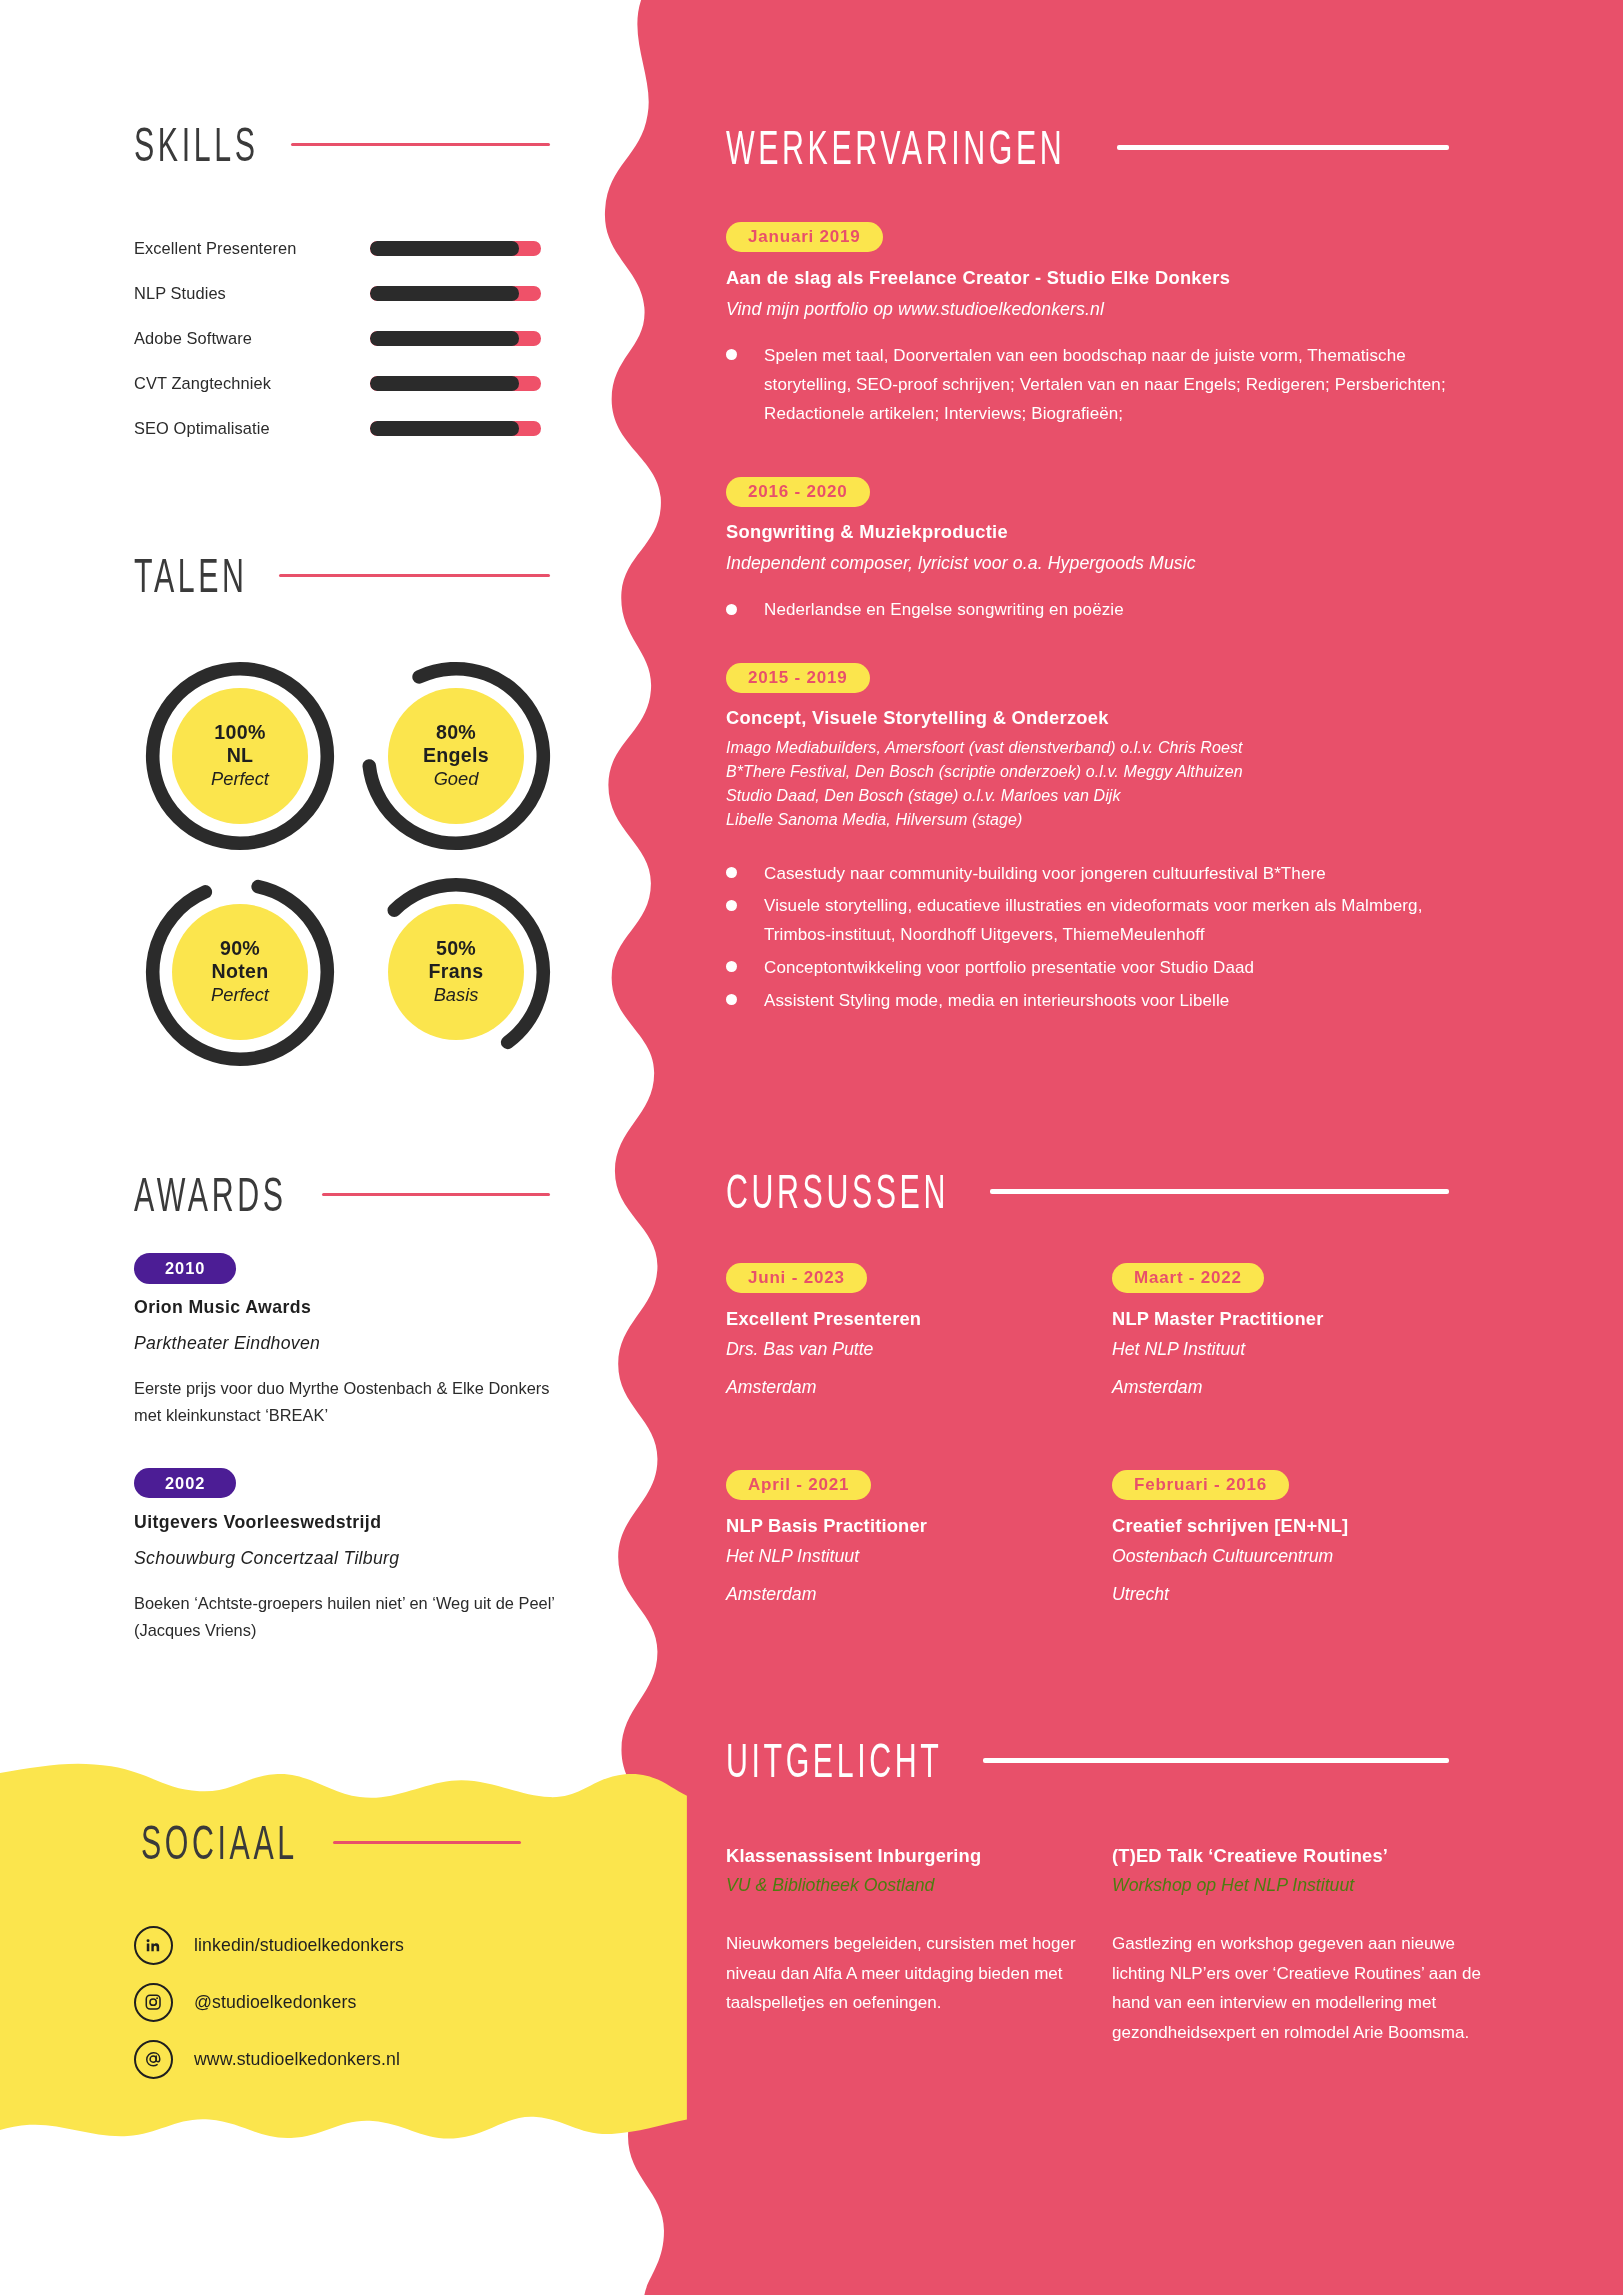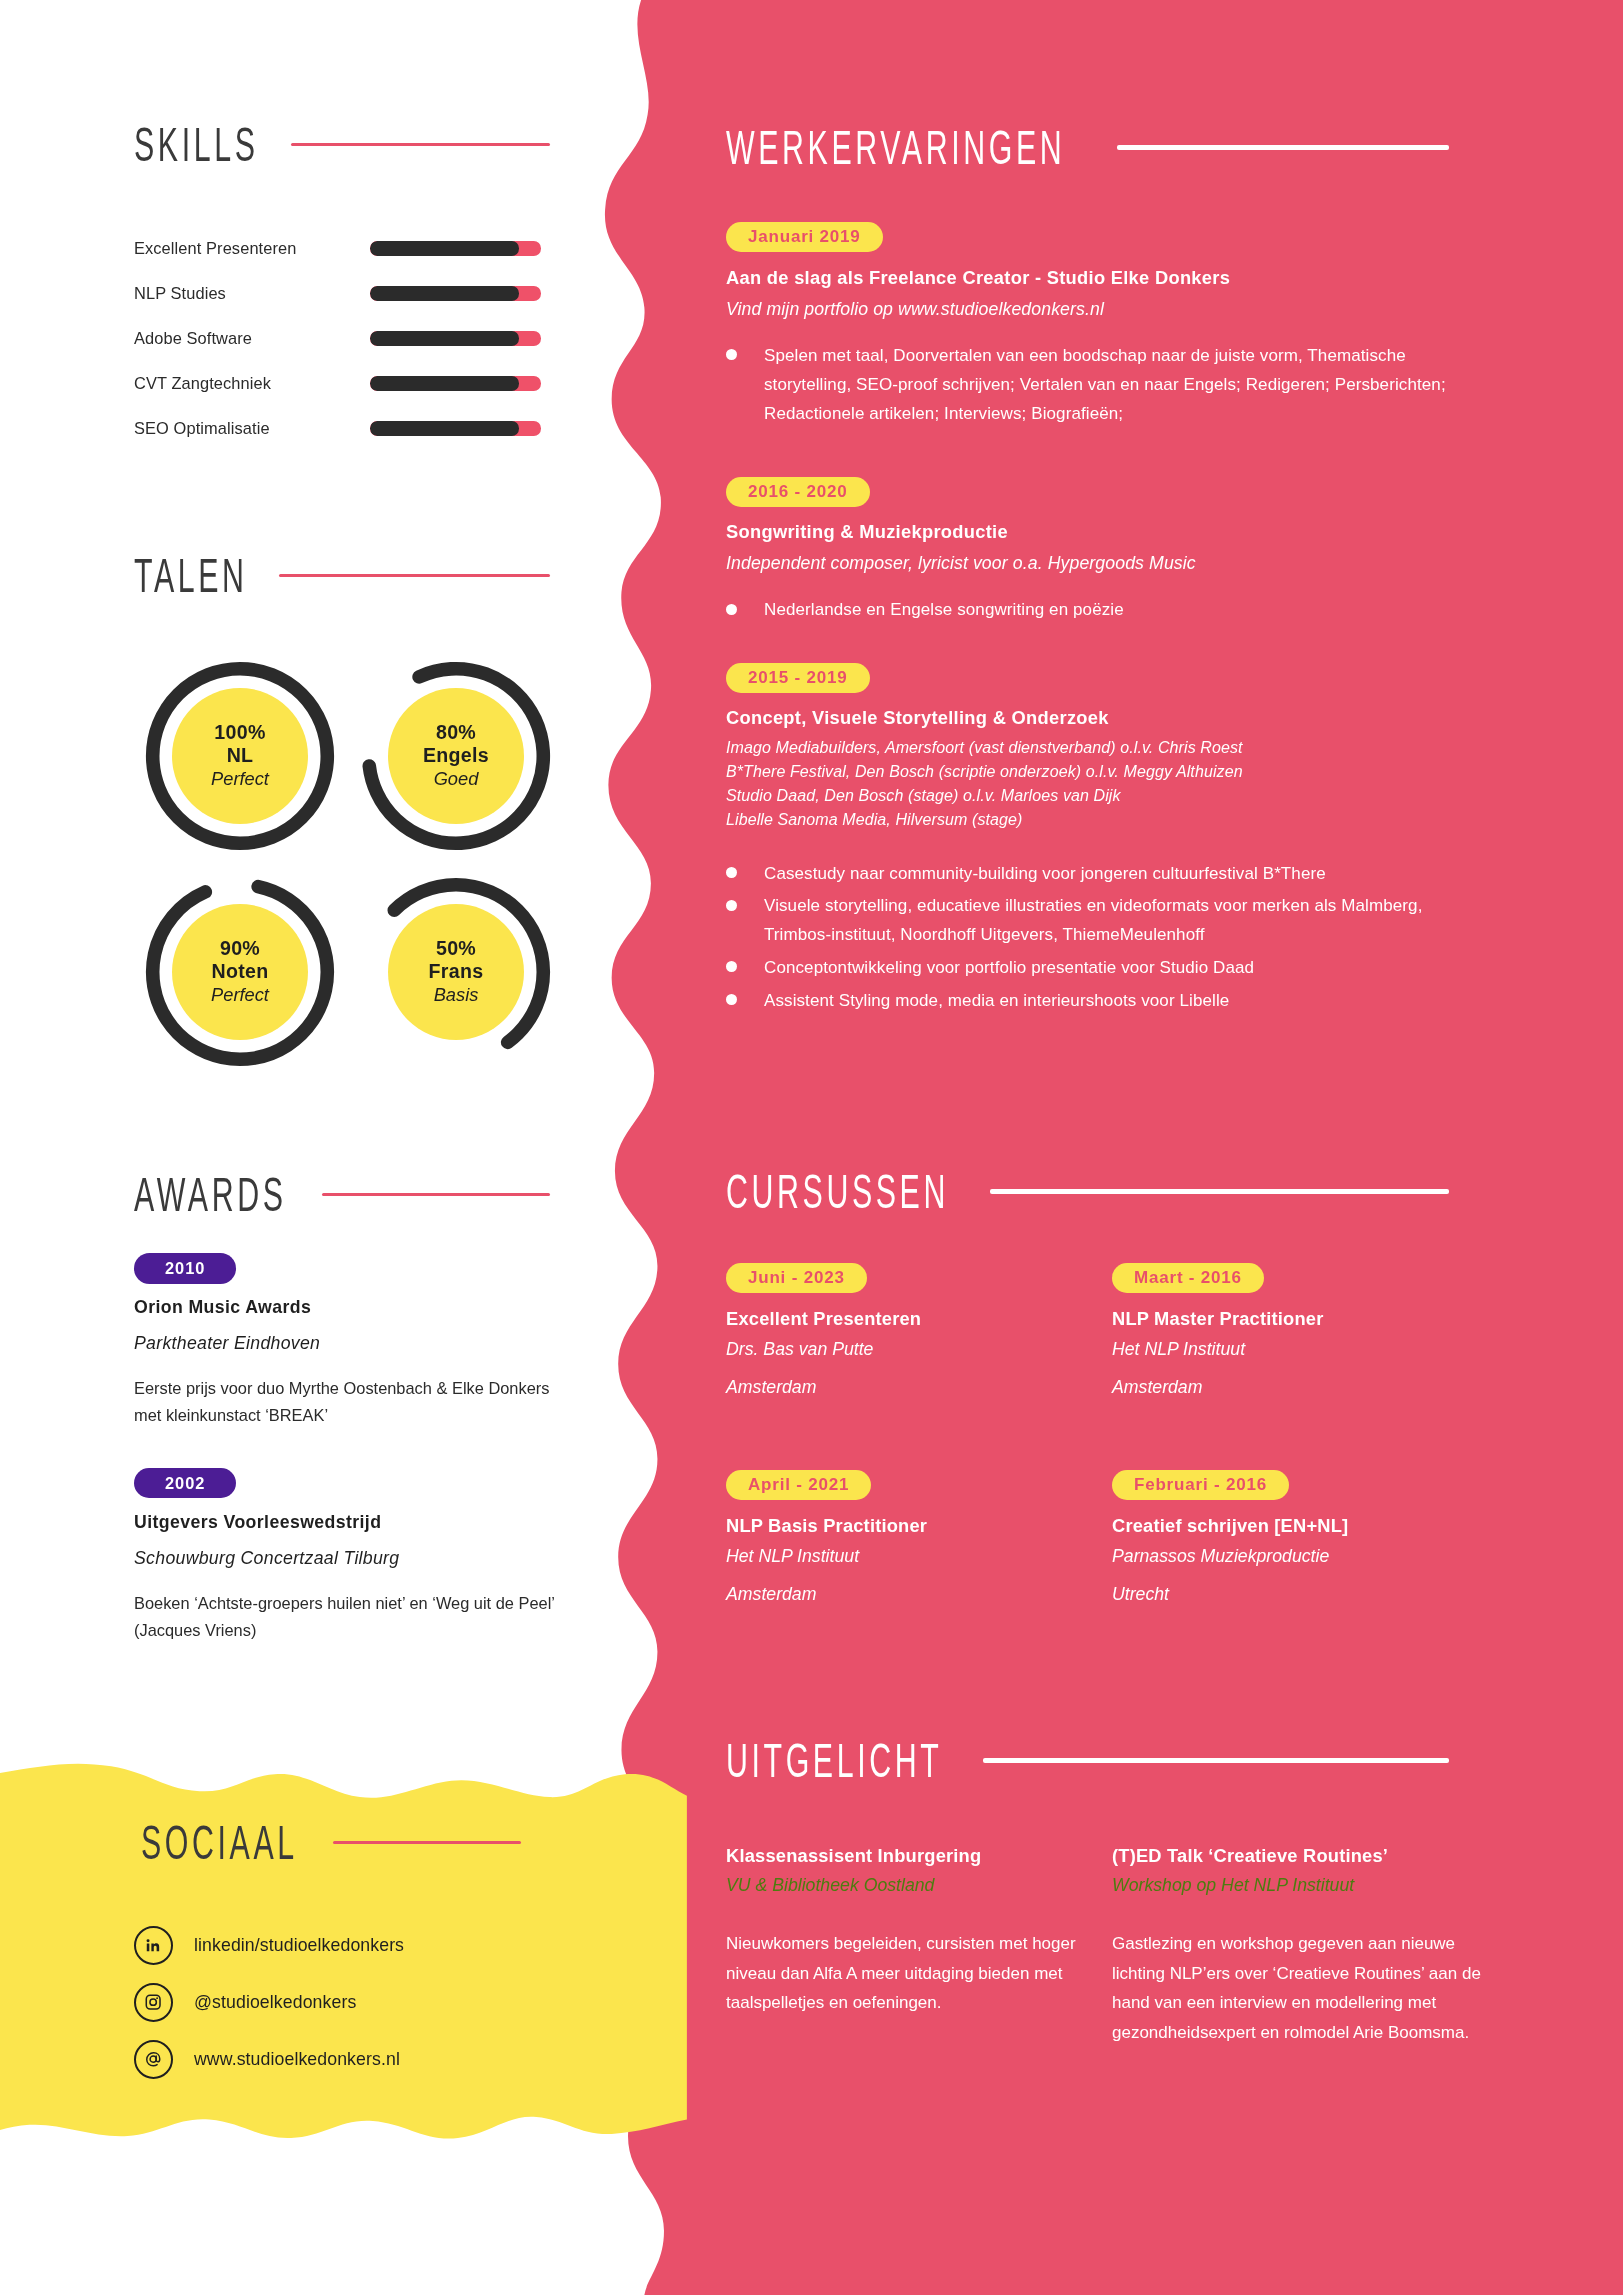--- a/index.html
+++ b/index.html
@@ -412,35 +412,35 @@
   <div class="rule rule-white"></div>
 </div>
 <div class="curs-grid" style="z-index:6;">
   <div class="curs-cell">
     <div class="ybadge">Juni - 2023</div>
     <div class="c-title">Excellent Presenteren</div>
     <div class="c-org">Drs. Bas van Putte</div>
     <div class="c-city">Amsterdam</div>
   </div>
   <div class="curs-cell">
-    <div class="ybadge">Maart - 2016</div>
+    <div class="ybadge">Maart - 2022</div>
     <div class="c-title">NLP Master Practitioner</div>
     <div class="c-org">Het NLP Instituut</div>
     <div class="c-city">Amsterdam</div>
   </div>
   <div class="curs-cell" style="margin-bottom:0;">
     <div class="ybadge">April - 2021</div>
     <div class="c-title">NLP Basis Practitioner</div>
     <div class="c-org">Het NLP Instituut</div>
     <div class="c-city">Amsterdam</div>
   </div>
   <div class="curs-cell" style="margin-bottom:0;">
     <div class="ybadge">Februari - 2016</div>
     <div class="c-title">Creatief schrijven [EN+NL]</div>
-    <div class="c-org">Parnassos Muziekproductie</div>
+    <div class="c-org">Oostenbach Cultuurcentrum</div>
     <div class="c-city">Utrecht</div>
   </div>
 </div>
 
 <div class="section-head uit-head" style="position:absolute;z-index:6;">
   <div class="section-title light">UITGELICHT</div>
   <div class="rule rule-white"></div>
 </div>
 <div class="uit-grid" style="z-index:6;">
   <div class="uit-cell">

